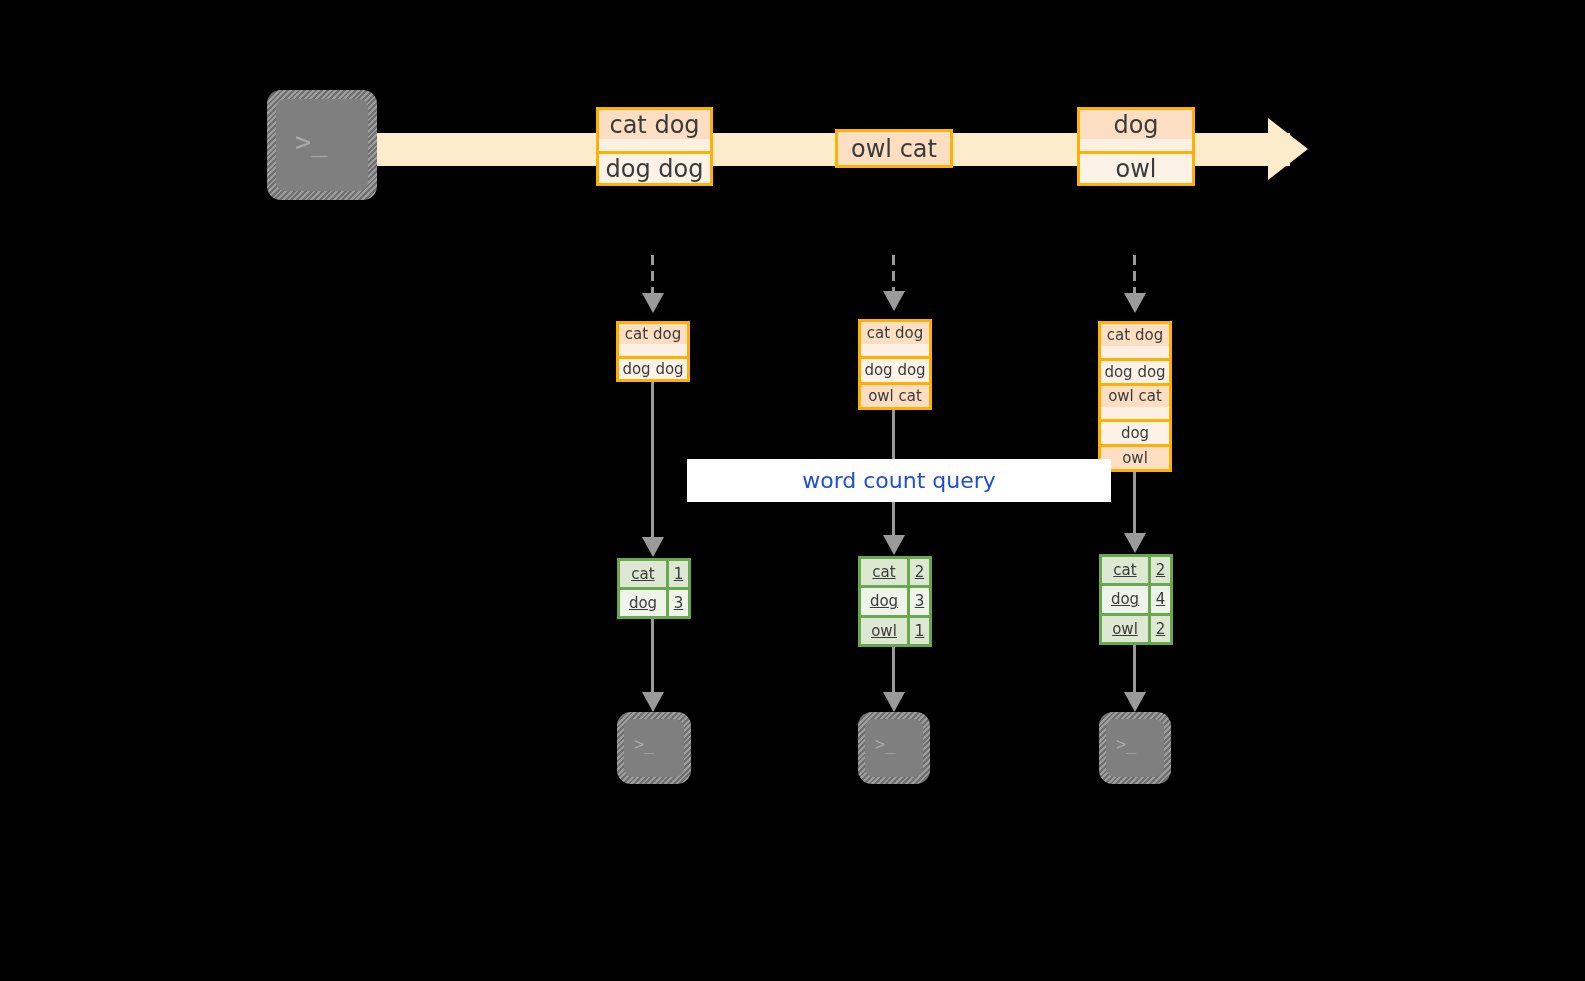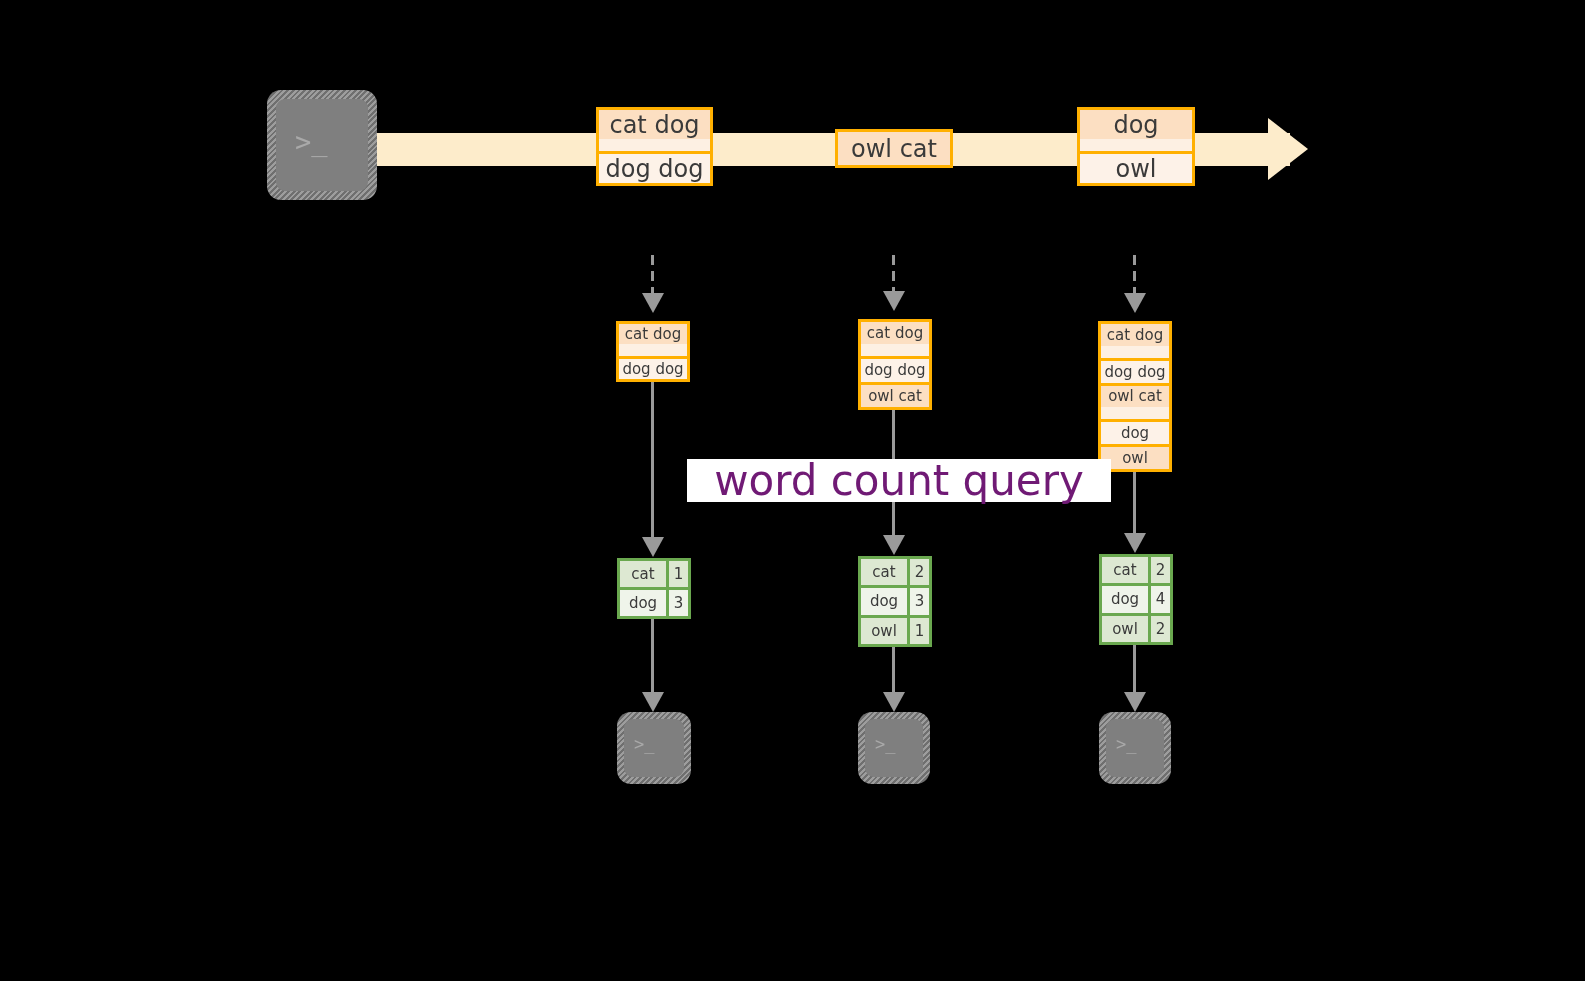--- a/index.html
+++ b/index.html
@@ -95,20 +95,21 @@
     display: flex;
   }
   .gtable .grow + .grow { border-top: 3px solid #6aa84f; }
   .gtable .gcell {
     box-sizing: border-box;
     display: flex;
     align-items: center;
     justify-content: center;
     font-size: 15px;
     color: #3a3a3a;
+    text-decoration: underline;
   }
   .gtable .gcell.word { flex: 0 0 46px; }
   .gtable .gcell.cnt  { flex: 1 1 auto; border-left: 3px solid #6aa84f; }
   .grow.dark  .gcell { background: #dde8d2; }
   .grow.light .gcell { background: #eff4ea; }
 
   
   .vline {
     position: absolute;
     background: #9a9a9a;
@@ -125,25 +126,25 @@
     width: 0; height: 0;
     border-left: 11px solid transparent;
     border-right: 11px solid transparent;
     border-top: 20px solid #9a9a9a;
   }
 
   
   .qlabel {
     position: absolute;
     background: #ffffff;
-    color: #701a75;
+    color: #1d4ed8;
     display: flex;
     align-items: center;
     justify-content: center;
-    font-size: 42px;
+    font-size: 22px;
     z-index: 5;
     white-space: nowrap;
     text-align: center;
   }
 </style>
 </head>
 <body>
 
 <div id="stage">
 

